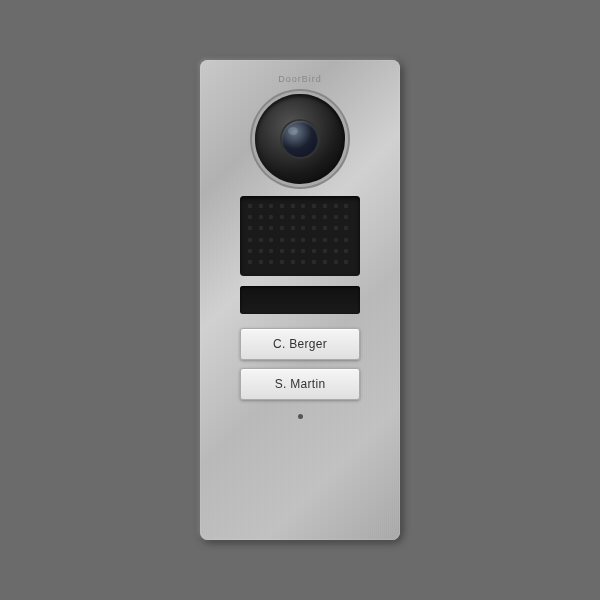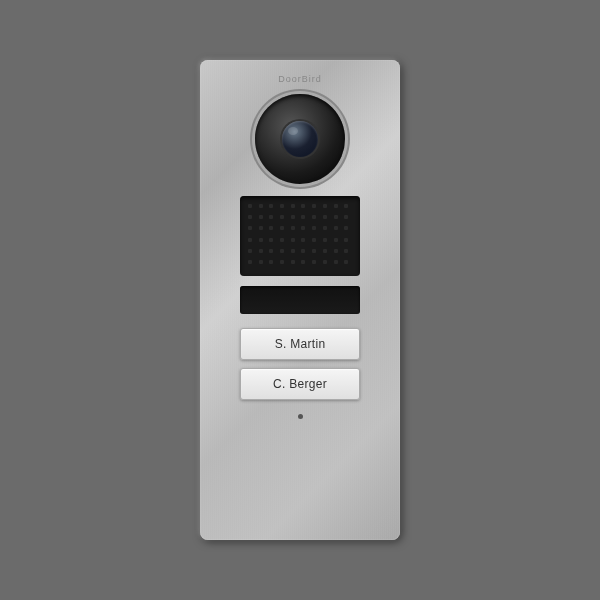--- a/index.html
+++ b/index.html
@@ -233,18 +233,18 @@
       <div class="grille-dot"></div>
       <div class="grille-dot"></div>
       <div class="grille-dot"></div>
       <div class="grille-dot"></div>
       <div class="grille-dot"></div>
     </div>
 
   <div class="rfid-reader"></div>
 
   <div class="doorbell-buttons">
+    <button class="doorbell-btn">C. Berger</button>
     <button class="doorbell-btn">S. Martin</button>
-    <button class="doorbell-btn">C. Berger</button>
   </div>
 
   <div class="status-dot"></div>
 </div>
 
 </body></html>

